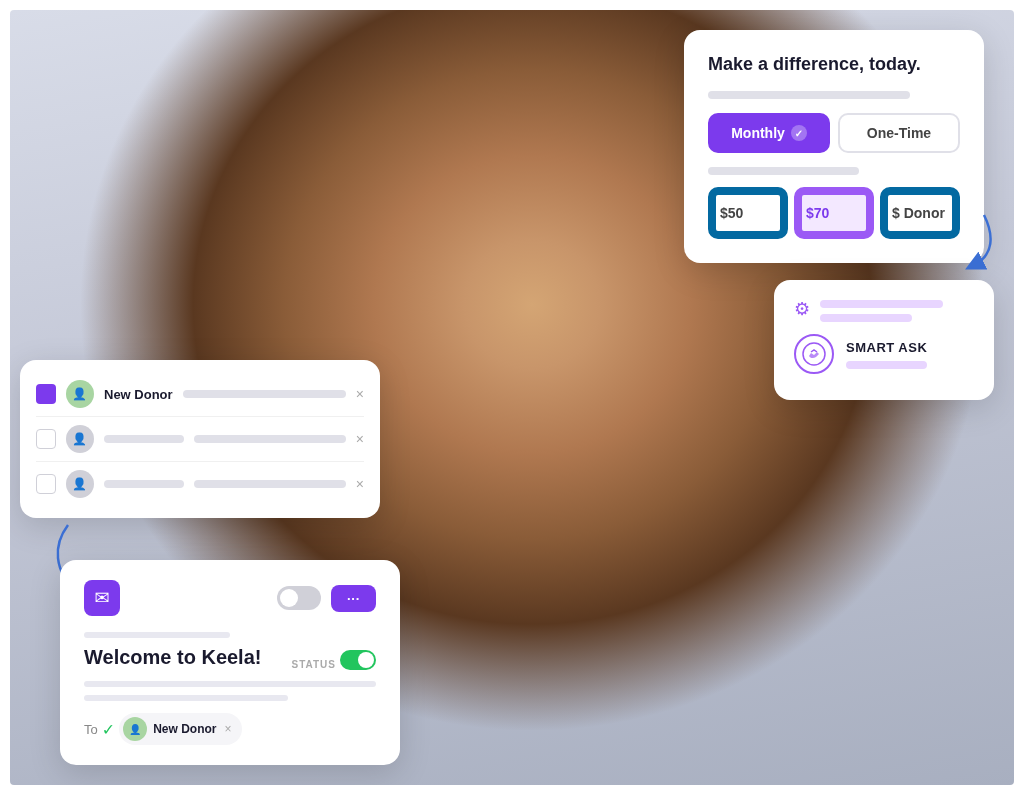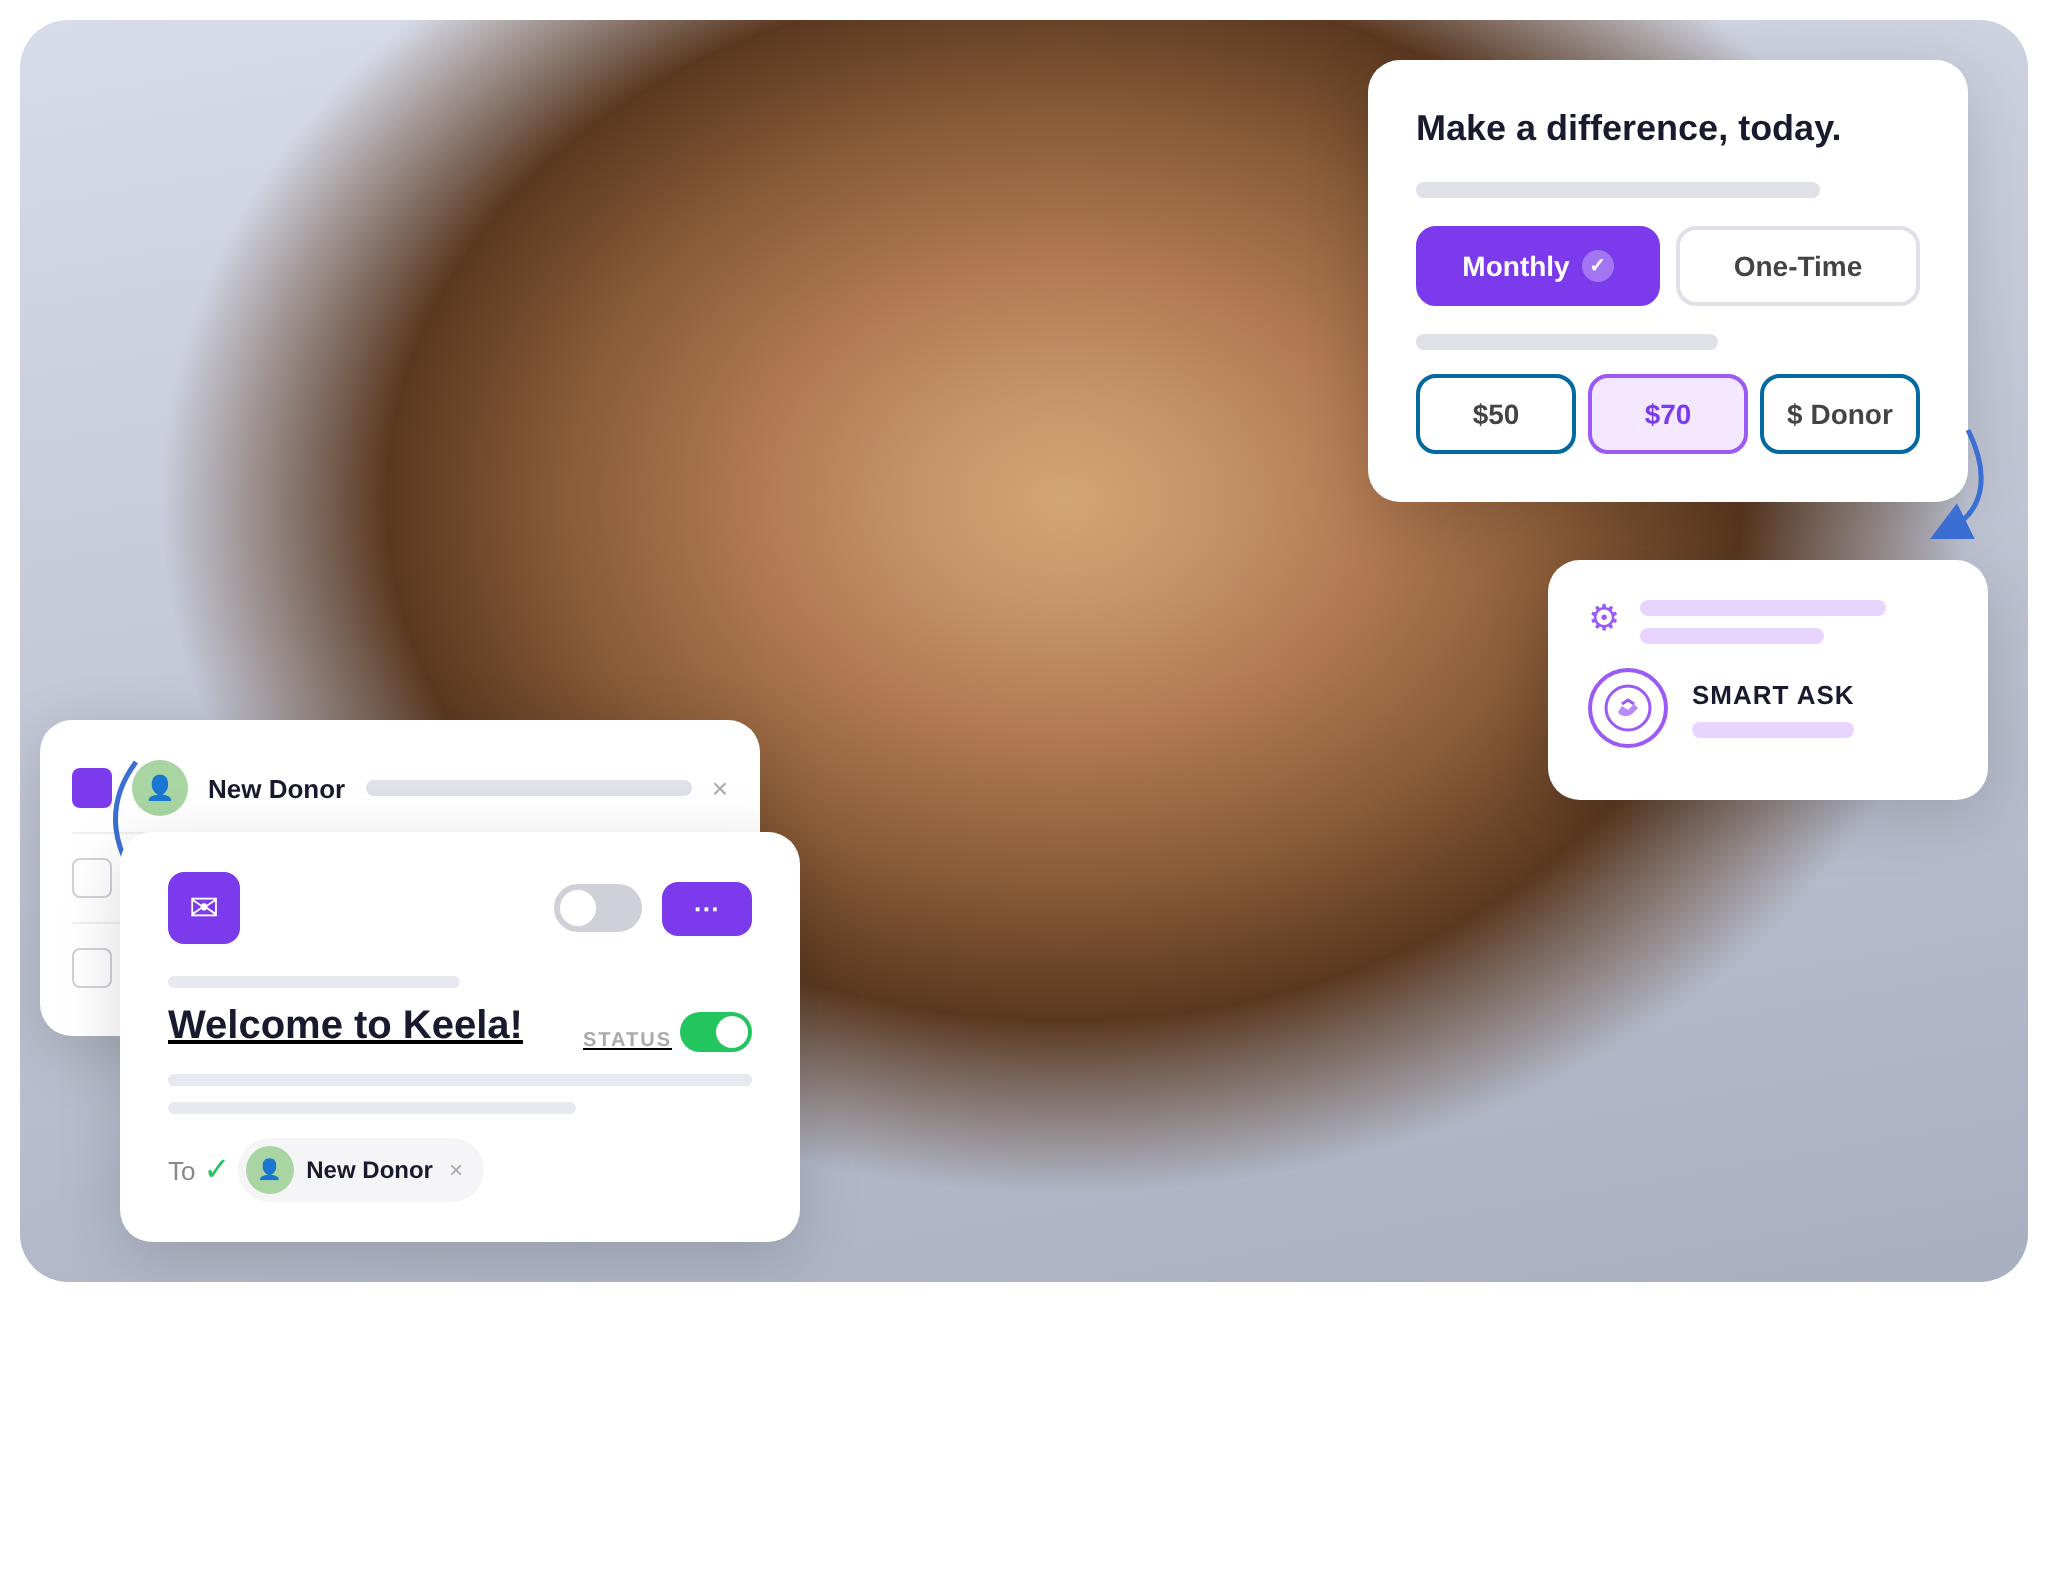--- a/index.html
+++ b/index.html
@@ -88,27 +88,27 @@
     .amount-buttons {
       display: flex;
       gap: 6px;
       margin-top: 10px;
     }
 
     .amt-btn {
       flex: 1;
       padding: 10px 4px;
       border-radius: 10px;
-      border: 2px solid #0369a1;
+      border: 8px solid #0369a1;
       background: #fff;
       font-size: 14px;
       font-weight: 600;
       color: #444;
       cursor: pointer;
-      text-align: center;
+      text-align: left;
     }
 
     .amt-btn.active {
       background: #f3e8ff;
       border-color: #9b59f5;
       color: #7c3aed;
     }
 
     
     .smart-ask-card {
@@ -307,21 +307,20 @@
       background: #e8e8f0;
       border-radius: 4px;
       margin-bottom: 8px;
     }
 
     .status-row {
       display: flex;
       justify-content: space-between;
       align-items: center;
       margin-bottom: 8px;
-      text-decoration: underline;
     }
 
     .status-label {
       font-size: 10px;
       font-weight: 700;
       color: #aaa;
       letter-spacing: 1px;
     }
 
     .status-toggle {
@@ -406,22 +405,22 @@
       background:
         radial-gradient(ellipse 45% 55% at 52% 38%, #d4a574 0%, #c8956a 15%, #b07850 35%, #8a5c38 55%, #5a3820 75%, transparent 100%),
         linear-gradient(170deg, #d8dce8 0%, #c5c9d8 40%, #a8afc0 100%);
     }
 
     .scene-wrapper {
       position: absolute;
       top: 10px;
       left: 10px;
       width: 1004px;
-      height: 631px;
-      border-radius: 24px;
+      height: 775px;
+      border-radius: 4px;
       overflow: hidden;
     }
   </style>
 </head>
 <body>
 
 <div class="scene-wrapper">
   <div class="person-photo"></div>
 
   <div class="card donation-card">

